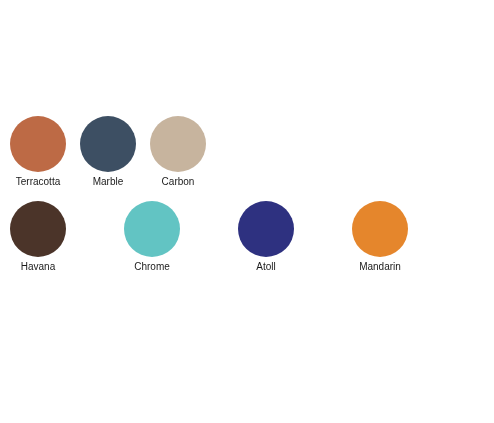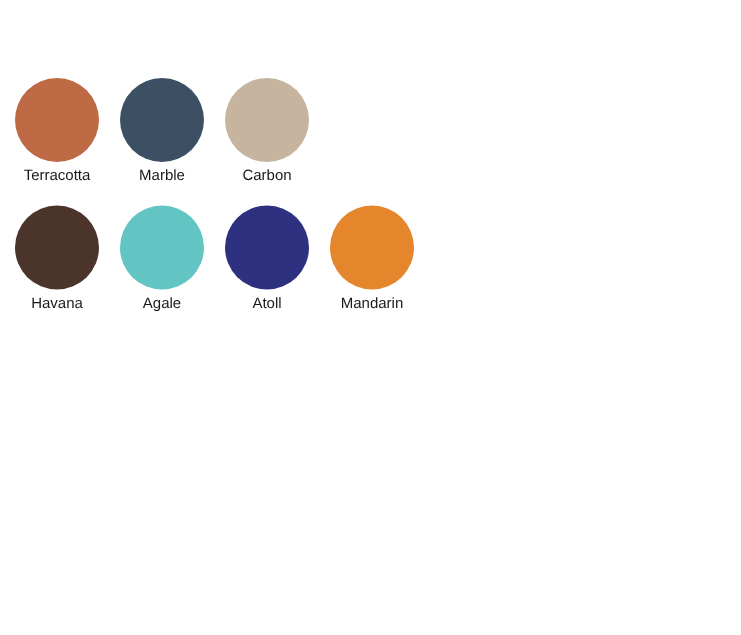--- a/index.html
+++ b/index.html
@@ -15,31 +15,32 @@
     overflow: hidden;
   }
 
   #palette-board {
     position: relative;
     width: 494px;
     height: 423px;
     background: #ffffff;
     box-sizing: border-box;
     padding-left: 10px;
-    padding-top: 52px;
+    padding-top: 116px;
   }
 
   .swatch-row {
     display: flex;
     flex-direction: row;
     align-items: flex-start;
   }
 
   .swatch-row.row-second {
     margin-top: 13px;
+    gap: 44px;
   }
 
   .swatch {
     width: 56px;
     margin-right: 14px;
     display: flex;
     flex-direction: column;
     align-items: center;
   }
 
@@ -78,21 +79,21 @@
         <span class="swatch-label">Carbon</span>
       </div>
     </div>
   <div class="swatch-row row-second">
       <div class="swatch">
         <span class="swatch-circle" title="#4b3429" style="background-color: rgb(75, 52, 41);"></span>
         <span class="swatch-label">Havana</span>
       </div>
       <div class="swatch">
         <span class="swatch-circle" title="#62c4c3" style="background-color: rgb(98, 196, 195);"></span>
-        <span class="swatch-label">Agale</span>
+        <span class="swatch-label">Chrome</span>
       </div>
       <div class="swatch">
         <span class="swatch-circle" title="#2e3180" style="background-color: rgb(46, 49, 128);"></span>
         <span class="swatch-label">Atoll</span>
       </div>
       <div class="swatch">
         <span class="swatch-circle" title="#e5862c" style="background-color: rgb(229, 134, 44);"></span>
         <span class="swatch-label">Mandarin</span>
       </div>
     </div>

